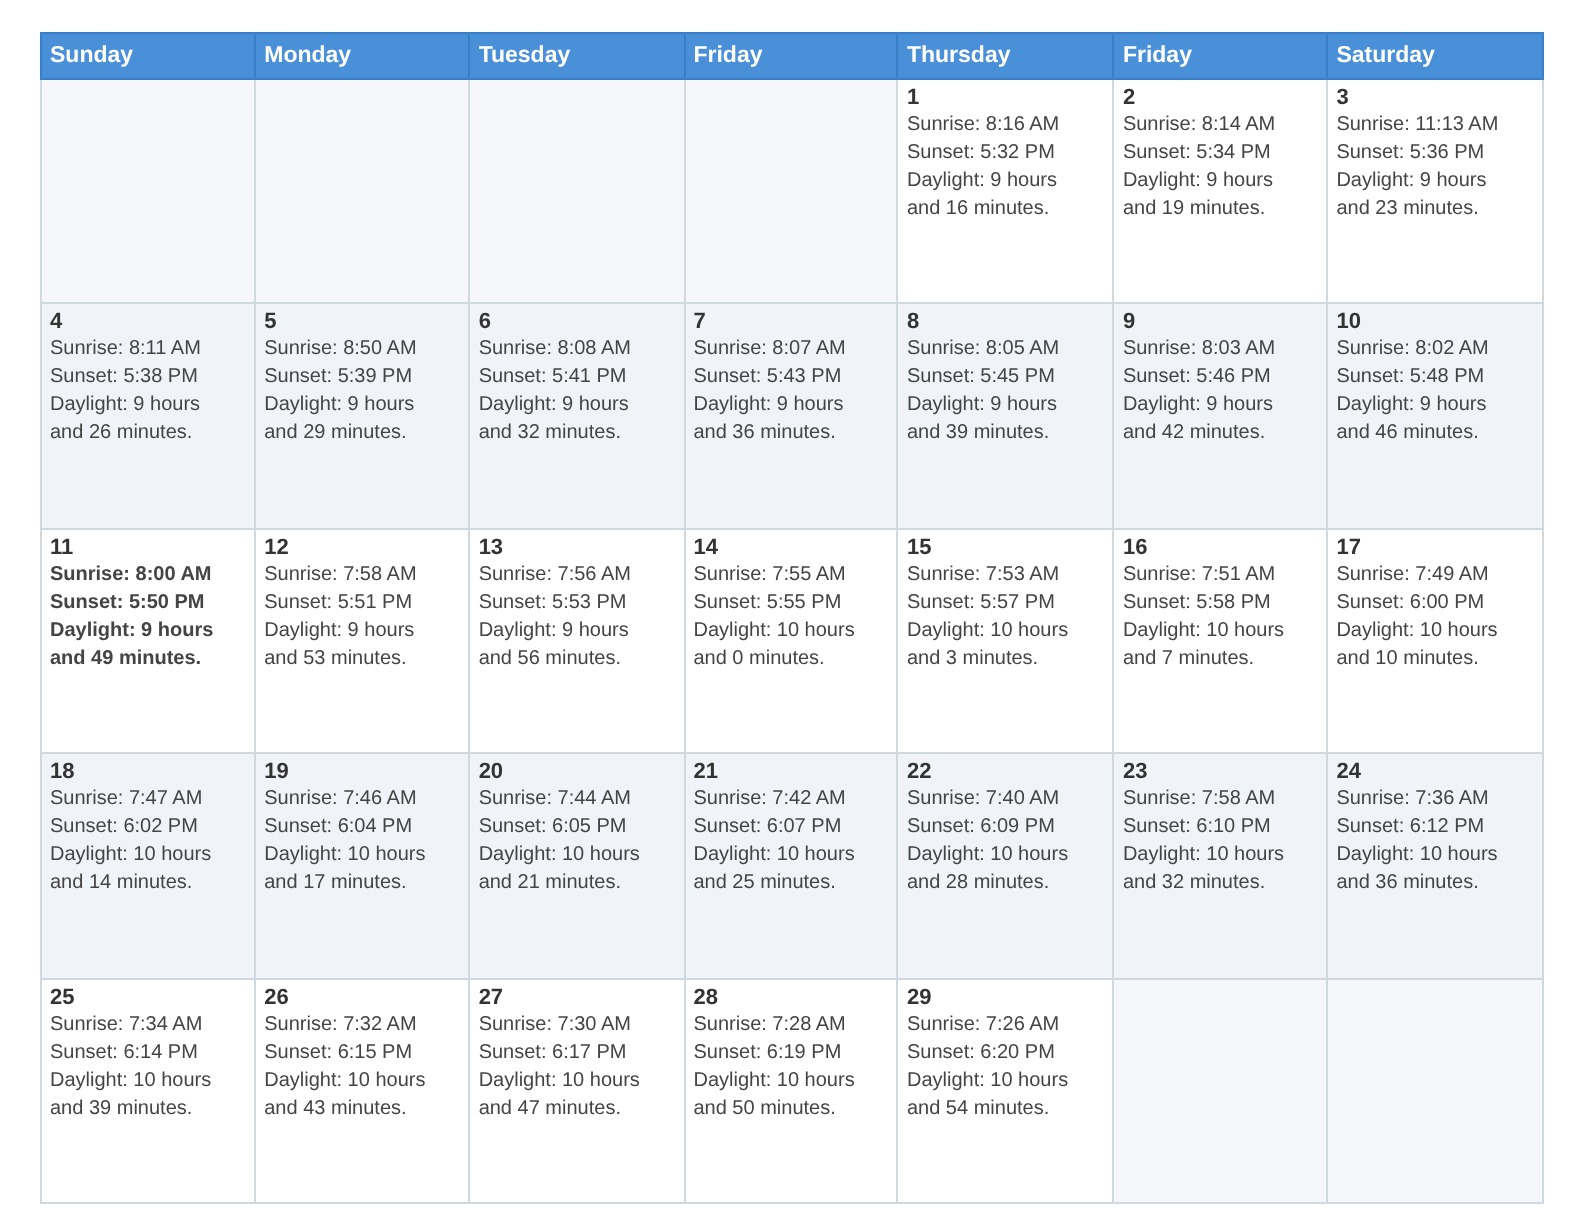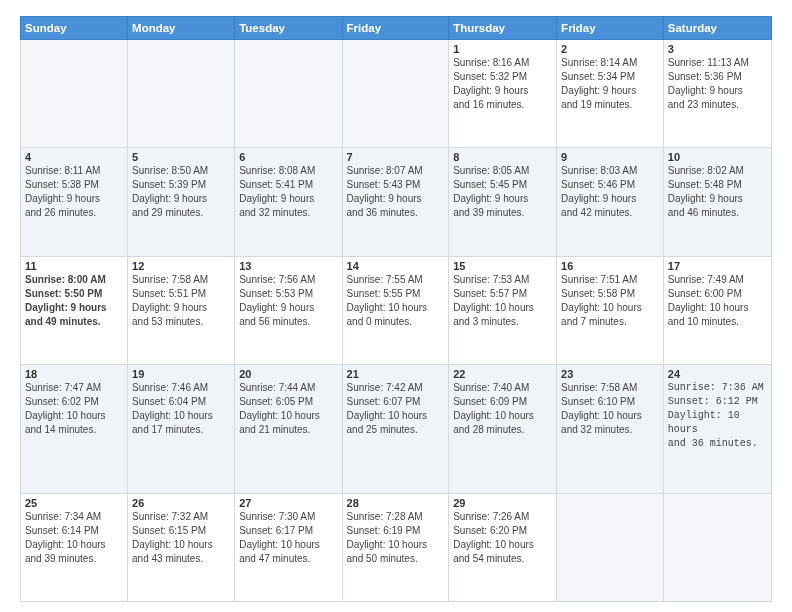--- a/index.html
+++ b/index.html
@@ -273,21 +273,21 @@
           </td>
           <td>
             <span class="day-number">23</span>
             <div class="day-info" style="white-space: pre-line;">Sunrise: 7:58 AM
 Sunset: 6:10 PM
 Daylight: 10 hours
 and 32 minutes.</div>
           </td>
           <td>
             <span class="day-number">24</span>
-            <div class="day-info" style="white-space: pre-line; font-family: Liberation Mono, monospace;">Sunrise: 7:36 AM
+            <div class="day-info" style="white-space: pre-line;">Sunrise: 7:36 AM
 Sunset: 6:12 PM
 Daylight: 10 hours
 and 36 minutes.</div>
           </td>
         </tr>
         <tr>
           <td>
             <span class="day-number">25</span>
             <div class="day-info" style="white-space: pre-line;">Sunrise: 7:34 AM
 Sunset: 6:14 PM

